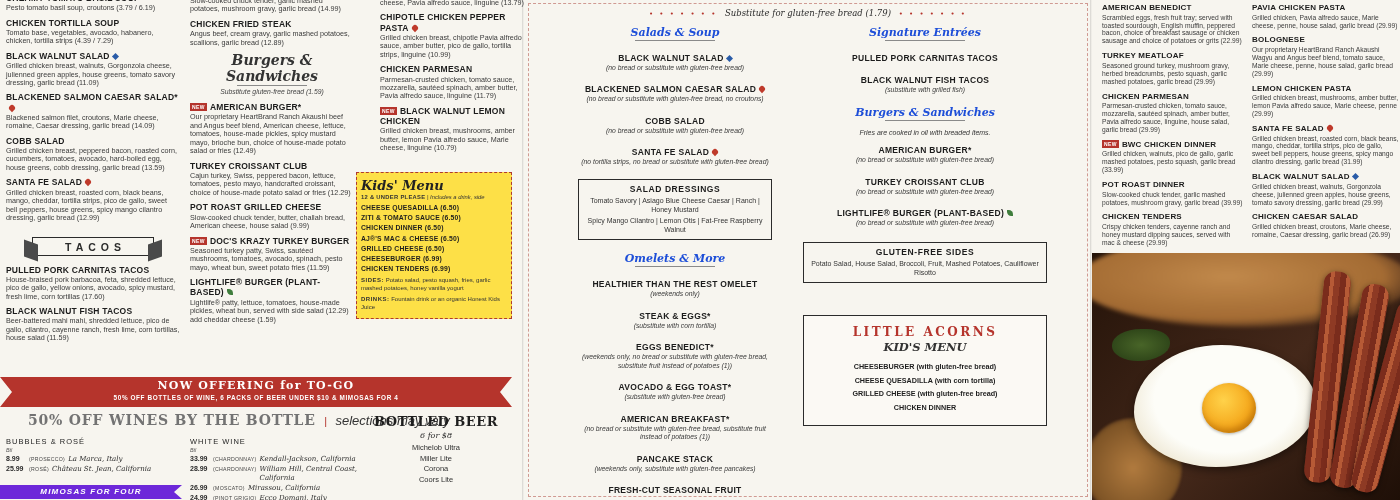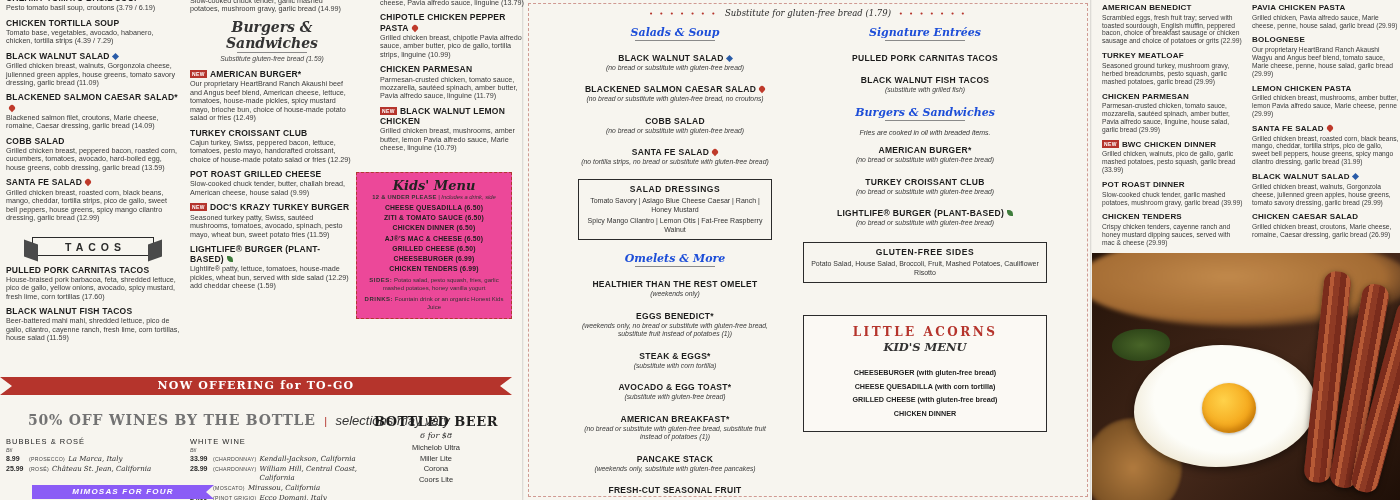--- a/index.html
+++ b/index.html
@@ -30,50 +30,50 @@
 
   .script-h { font-family:"DejaVu Serif", serif; font-style:italic; font-weight:bold; font-size:14px; text-align:center; color:#333; margin-top:4px; }
   .script-h::after { content:""; display:block; width:70px; margin:1px auto 0; border-bottom:1px solid #8a8a8a; }
   .hdr-sub { font-size:6.8px; font-style:italic; text-align:center; color:#444; margin:2px 0 7px; }
 
   .ribbon { position:relative; z-index:0; width:122px; margin:14px auto 9px; padding:3px 0 2px; border:1.5px solid #2a2a2a; background:#f7f5ef; text-align:center; font-weight:bold; font-size:10.5px; letter-spacing:5px; text-indent:5px; }
   .ribbon::before,.ribbon::after { content:""; position:absolute; top:4px; width:14px; height:100%; background:#4a4a4a; z-index:-1; }
   .ribbon::before { left:-9px; transform:skewY(20deg); }
   .ribbon::after  { right:-9px; transform:skewY(-20deg); }
 
-  .kidsbox { position:absolute; left:356px; top:172px; width:156px; border:1px dashed #b0392f; background:#ec4899; padding:5px 4px 6px; text-align:center; }
+  .kidsbox { position:absolute; left:356px; top:172px; width:156px; border:1px dashed #b0392f; background:#fde047; padding:5px 4px 6px; }
   .kids-t { font-family:"DejaVu Serif", serif; font-style:italic; font-weight:bold; font-size:13px; color:#222; }
   .kids-note { font-size:5.8px; margin:1px 0 3px; color:#333; }
   .kids-note .kb { font-weight:bold; letter-spacing:.3px; }
   .kids-note .ki { font-style:italic; }
   .krow { font-size:6.8px; font-weight:bold; letter-spacing:.2px; line-height:1.5; color:#1e1e1e; }
   .kids-block { font-size:6px; margin-top:3px; line-height:1.3; color:#333; }
   .kids-label { font-weight:bold; letter-spacing:.5px; }
 
-  .banner { position:absolute; left:0; top:377px; width:512px; height:18px; background:#b5342c; color:#fff; text-align:center; padding-top:3px;
+  .banner { position:absolute; left:0; top:377px; width:512px; height:30px; background:#b5342c; color:#fff; text-align:center; padding-top:3px;
             clip-path:polygon(0 0,100% 0,calc(100% - 12px) 50%,100% 100%,0 100%,12px 50%); }
   .banner-l1 { font-family:"DejaVu Serif", serif; font-weight:bold; font-size:11px; letter-spacing:1.2px; line-height:1.15; }
   .banner-l2 { font-size:6.4px; font-weight:bold; letter-spacing:.6px; margin-top:1px; }
 
   .wine-head { position:absolute; left:28px; top:411px; width:350px; white-space:nowrap; }
   .wh-main { color:#737373; font-weight:bold; font-size:14px; letter-spacing:.8px; font-family:"DejaVu Serif", serif; }
   .wh-sep  { color:#b5342c; font-size:11px; margin:0 4px; }
   .wh-note { font-style:italic; font-size:13px; color:#333; }
 
   .wines { position:absolute; top:437px; }
   .bubbles { left:6px; width:178px; }
   .whitewine { left:190px; width:172px; }
   .wl-h { font-size:7.5px; font-weight:normal; letter-spacing:1px; color:#1e1e1e; }
   .btl { font-size:5.4px; font-style:italic; color:#555; margin:1px 0; }
   .wrow { display:flex; gap:3px; font-size:7px; line-height:1.3; align-items:baseline; }
   .wp { font-weight:bold; min-width:20px; }
   .wv { font-size:5.2px; letter-spacing:.3px; color:#444; }
   .wn { font-family:"DejaVu Serif", serif; font-style:italic; }
 
-  .mimosa { position:absolute; left:0; top:485px; width:182px; height:14px; background:#8b5cf6; color:#fff; font-size:8px; font-weight:bold; font-style:italic; letter-spacing:1.2px; text-align:center; line-height:14px; clip-path:polygon(0 0,100% 0,calc(100% - 8px) 50%,100% 100%,0 100%);margin-left:32px; }
+  .mimosa { position:absolute; left:0; top:485px; width:182px; height:14px; background:#6d28d9; color:#fff; font-size:8px; font-weight:bold; font-style:italic; letter-spacing:1.2px; text-align:center; line-height:14px; clip-path:polygon(0 0,100% 0,calc(100% - 8px) 50%,100% 100%,0 100%); }
 
   .beer { position:absolute; left:362px; top:414px; width:148px; text-align:center; }
   .beer-t { font-family:"DejaVu Serif", serif; font-weight:bold; font-size:13px; letter-spacing:.5px; color:#1e1e1e; }
   .beer-deal { font-family:"DejaVu Serif", serif; font-style:italic; font-size:8px; margin:2px 0 3px; }
   .brow { font-size:7.5px; line-height:1.4; color:#2e2e2e; }
 
   .gf-note { position:absolute; left:560px; top:8px; width:496px; text-align:center; font-family:"DejaVu Serif", serif; font-style:italic; font-size:8.5px; color:#2b2b2b; }
   .dots { color:#b5342c; letter-spacing:2px; font-size:7px; font-style:normal; }
   .gfn-t { margin:0 5px; }
 
@@ -89,21 +89,21 @@
   .fries-note { font-size:7px; font-style:italic; color:#333; margin:-4px 0 9px; }
 
   .gf-box { border:1px solid #2b2b2b; padding:4px 6px 5px; text-align:center; margin:2px auto 12px; }
   .gf-box.dressings { width:194px; }
   .gf-box.sides { width:244px; margin-top:14px; }
   .gf-box-t { font-weight:bold; font-size:8.5px; letter-spacing:.6px; color:#1c1c1c; }
   .gf-box-c { font-size:7px; line-height:1.3; margin-top:2px; color:#333; }
 
   .acorns { border:1.5px solid #2b2b2b; background:#fbf9f4; text-align:center; padding:9px 6px 10px; margin:32px auto 0; width:244px; }
   .acorns-t { font-family:"DejaVu Serif", serif; font-weight:bold; font-size:12px; letter-spacing:2.5px; color:#b5342c;text-align:center; }
-  .acorns-s { font-family:"DejaVu Serif", serif; font-style:italic; font-weight:bold; font-size:11.5px; color:#333; margin:1px 0 12px; }
+  .acorns-s { font-family:"DejaVu Serif", serif; font-style:italic; font-weight:bold; font-size:11.5px; color:#333; margin:1px 0 6px; }
   .arow { font-size:7.2px; font-weight:bold; line-height:1.9; color:#1e1e1e; }
 
   .rcol { position:absolute; top:3px; }
   .r1 { left:1102px; width:142px; }
   .r2 { left:1252px; width:147px; }
   .rcol .mi-n { font-size:8px; }
   .rcol .mi-d { font-size:6.7px; }
   .rcol .mi { margin-bottom:6px; }
 
   .photo { position:absolute; left:1092px; top:253px; width:308px; height:247px; overflow:hidden;
@@ -184,20 +184,24 @@
   </div>
 
   <div class="col c2">
     <div class="items items-cut4">
 
         <div class="mi">
           <div class="mi-n"></div>
           <div class="mi-d">Slow-cooked chuck tender, garlic mashed potatoes, mushroom gravy, garlic bread (14.99)</div>
         </div>
 
+        <div class="mi">
+          <div class="mi-n"><span>CHICKEN FRIED STEAK</span></div>
+          <div class="mi-d">Angus beef, cream gravy, garlic mashed potatoes, scallions, garlic bread (12.89)</div>
+        </div>
       </div>
     <div class="script-h">Burgers &amp; Sandwiches</div>
     <div class="hdr-sub">Substitute gluten-free bread (1.59)</div>
     <div class="items">
 
         <div class="mi">
           <div class="mi-n"><span class="badge">NEW</span><span>AMERICAN BURGER*</span></div>
           <div class="mi-d">Our proprietary HeartBrand Ranch Akaushi beef and Angus beef blend, American cheese, lettuce, tomatoes, house-made pickles, spicy mustard mayo, brioche bun, choice of house-made potato salad or fries (12.49)</div>
         </div>
 
@@ -395,27 +399,27 @@
     </div>
     <div class="gf-h second">Omelets &amp; More</div>
     <div>
 
         <div class="gfi">
           <div class="gfi-n"><span>HEALTHIER THAN THE REST OMELET</span></div>
           <div class="gfi-note">(weekends only)</div>
         </div>
 
         <div class="gfi">
+          <div class="gfi-n"><span>STEAK &amp; EGGS*</span></div>
+          <div class="gfi-note">(substitute with corn tortilla)</div>
+        </div>
+
+        <div class="gfi">
           <div class="gfi-n"><span>EGGS BENEDICT*</span></div>
           <div class="gfi-note">(weekends only, no bread or substitute with gluten-free bread, substitute fruit instead of potatoes (1))</div>
-        </div>
-
-        <div class="gfi">
-          <div class="gfi-n"><span>STEAK &amp; EGGS*</span></div>
-          <div class="gfi-note">(substitute with corn tortilla)</div>
         </div>
 
         <div class="gfi">
           <div class="gfi-n"><span>AVOCADO &amp; EGG TOAST*</span></div>
           <div class="gfi-note">(substitute with gluten-free bread)</div>
         </div>
 
         <div class="gfi">
           <div class="gfi-n"><span>AMERICAN BREAKFAST*</span></div>
           <div class="gfi-note">(no bread or substitute with gluten-free bread, substitute fruit instead of potatoes (1))</div>

